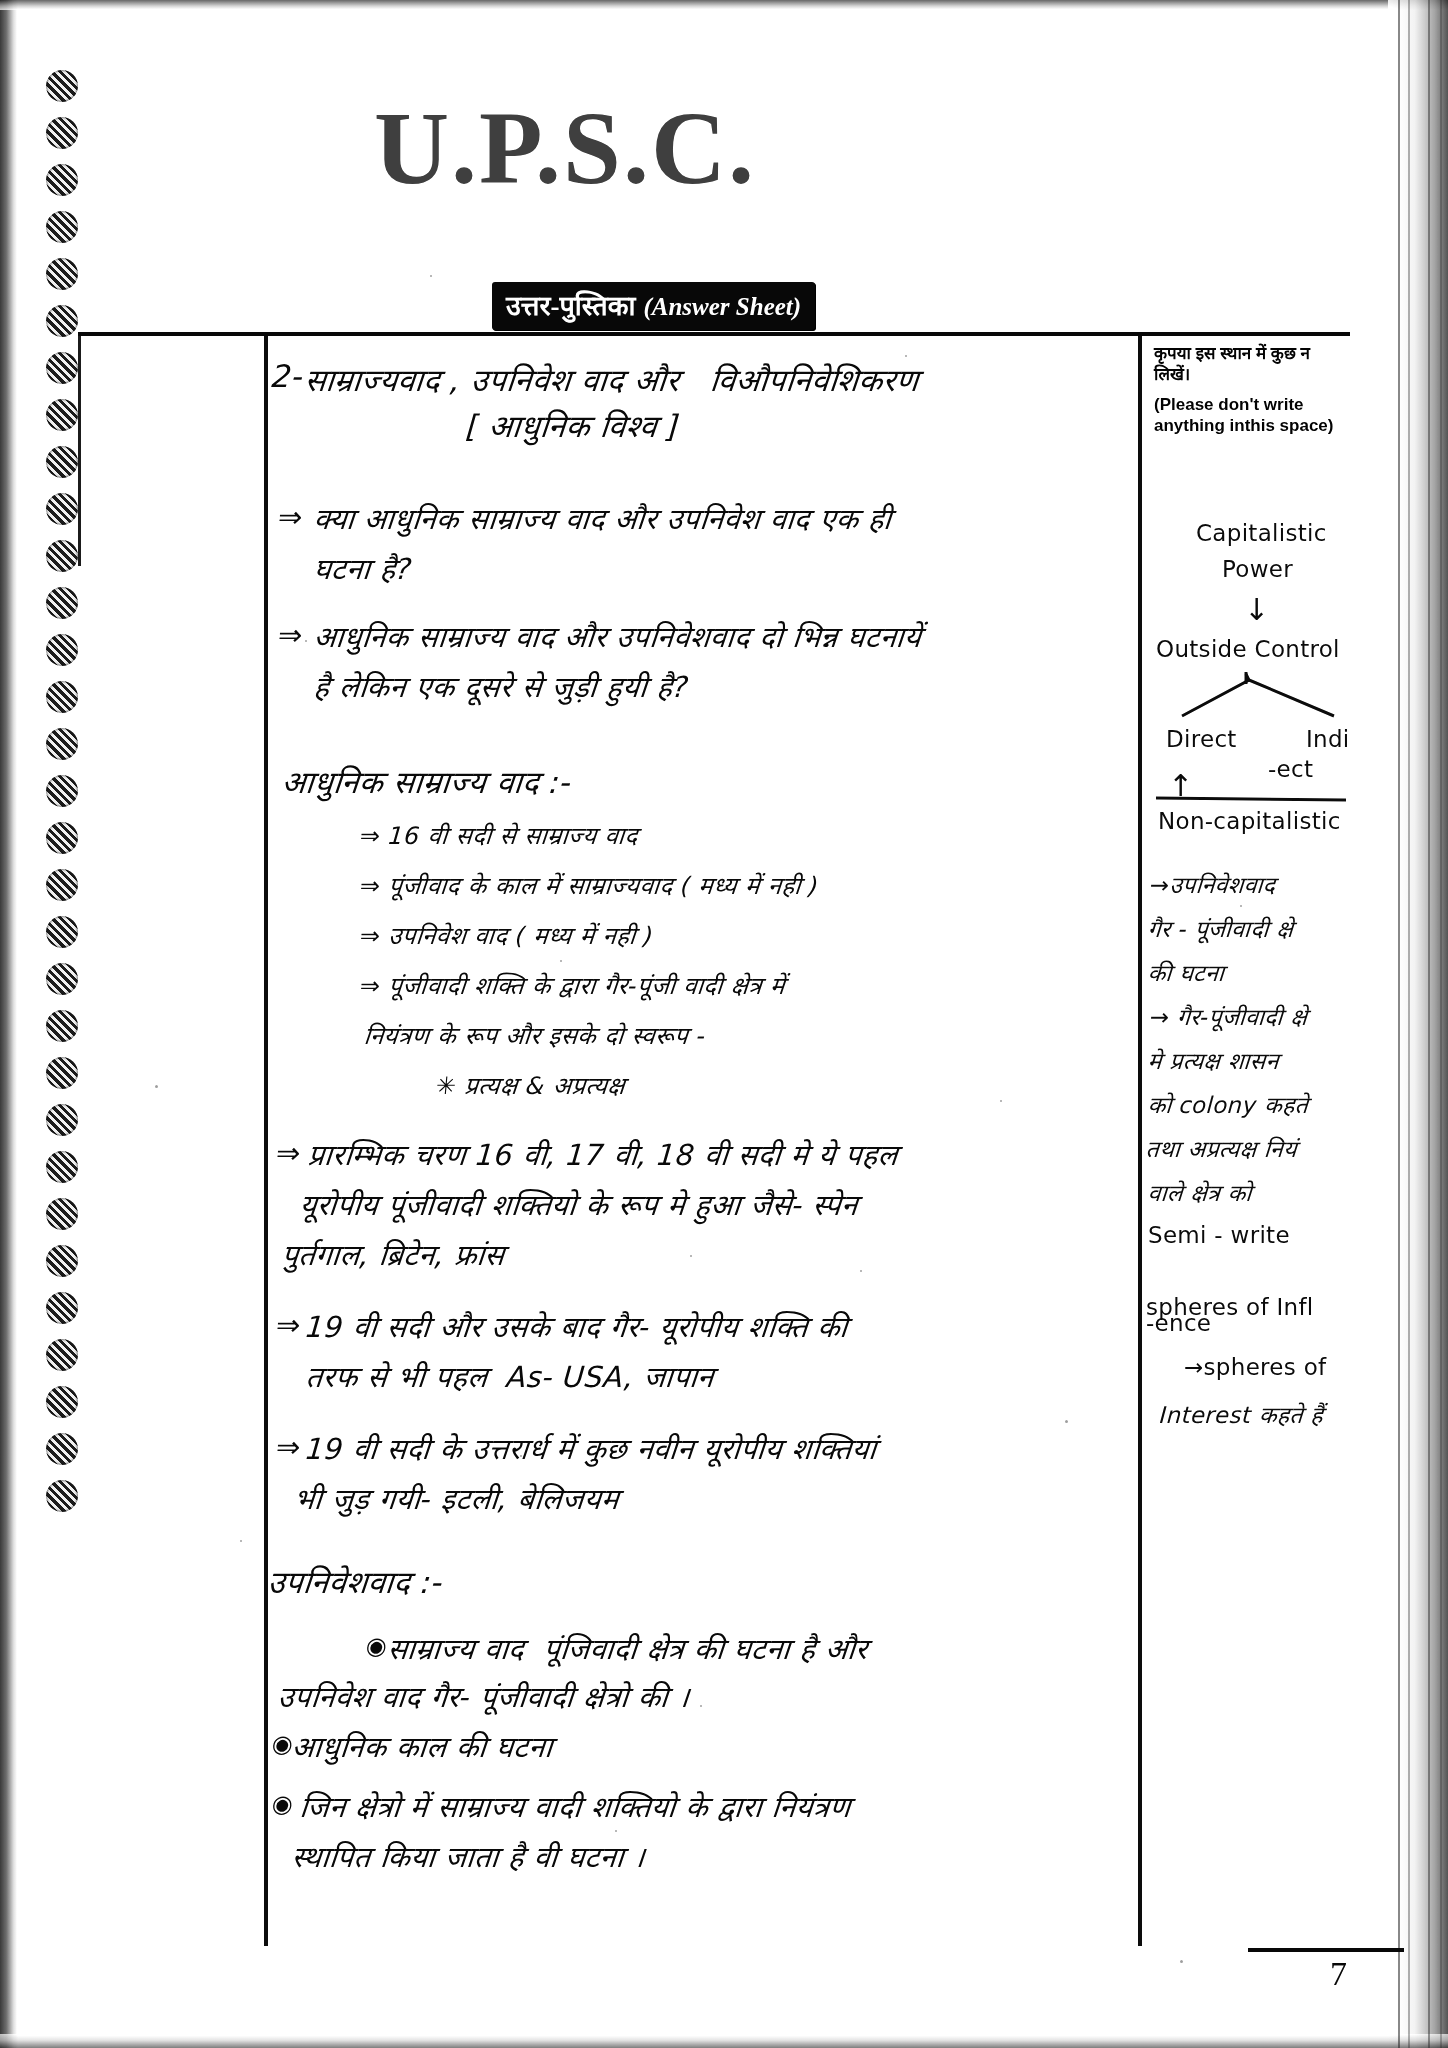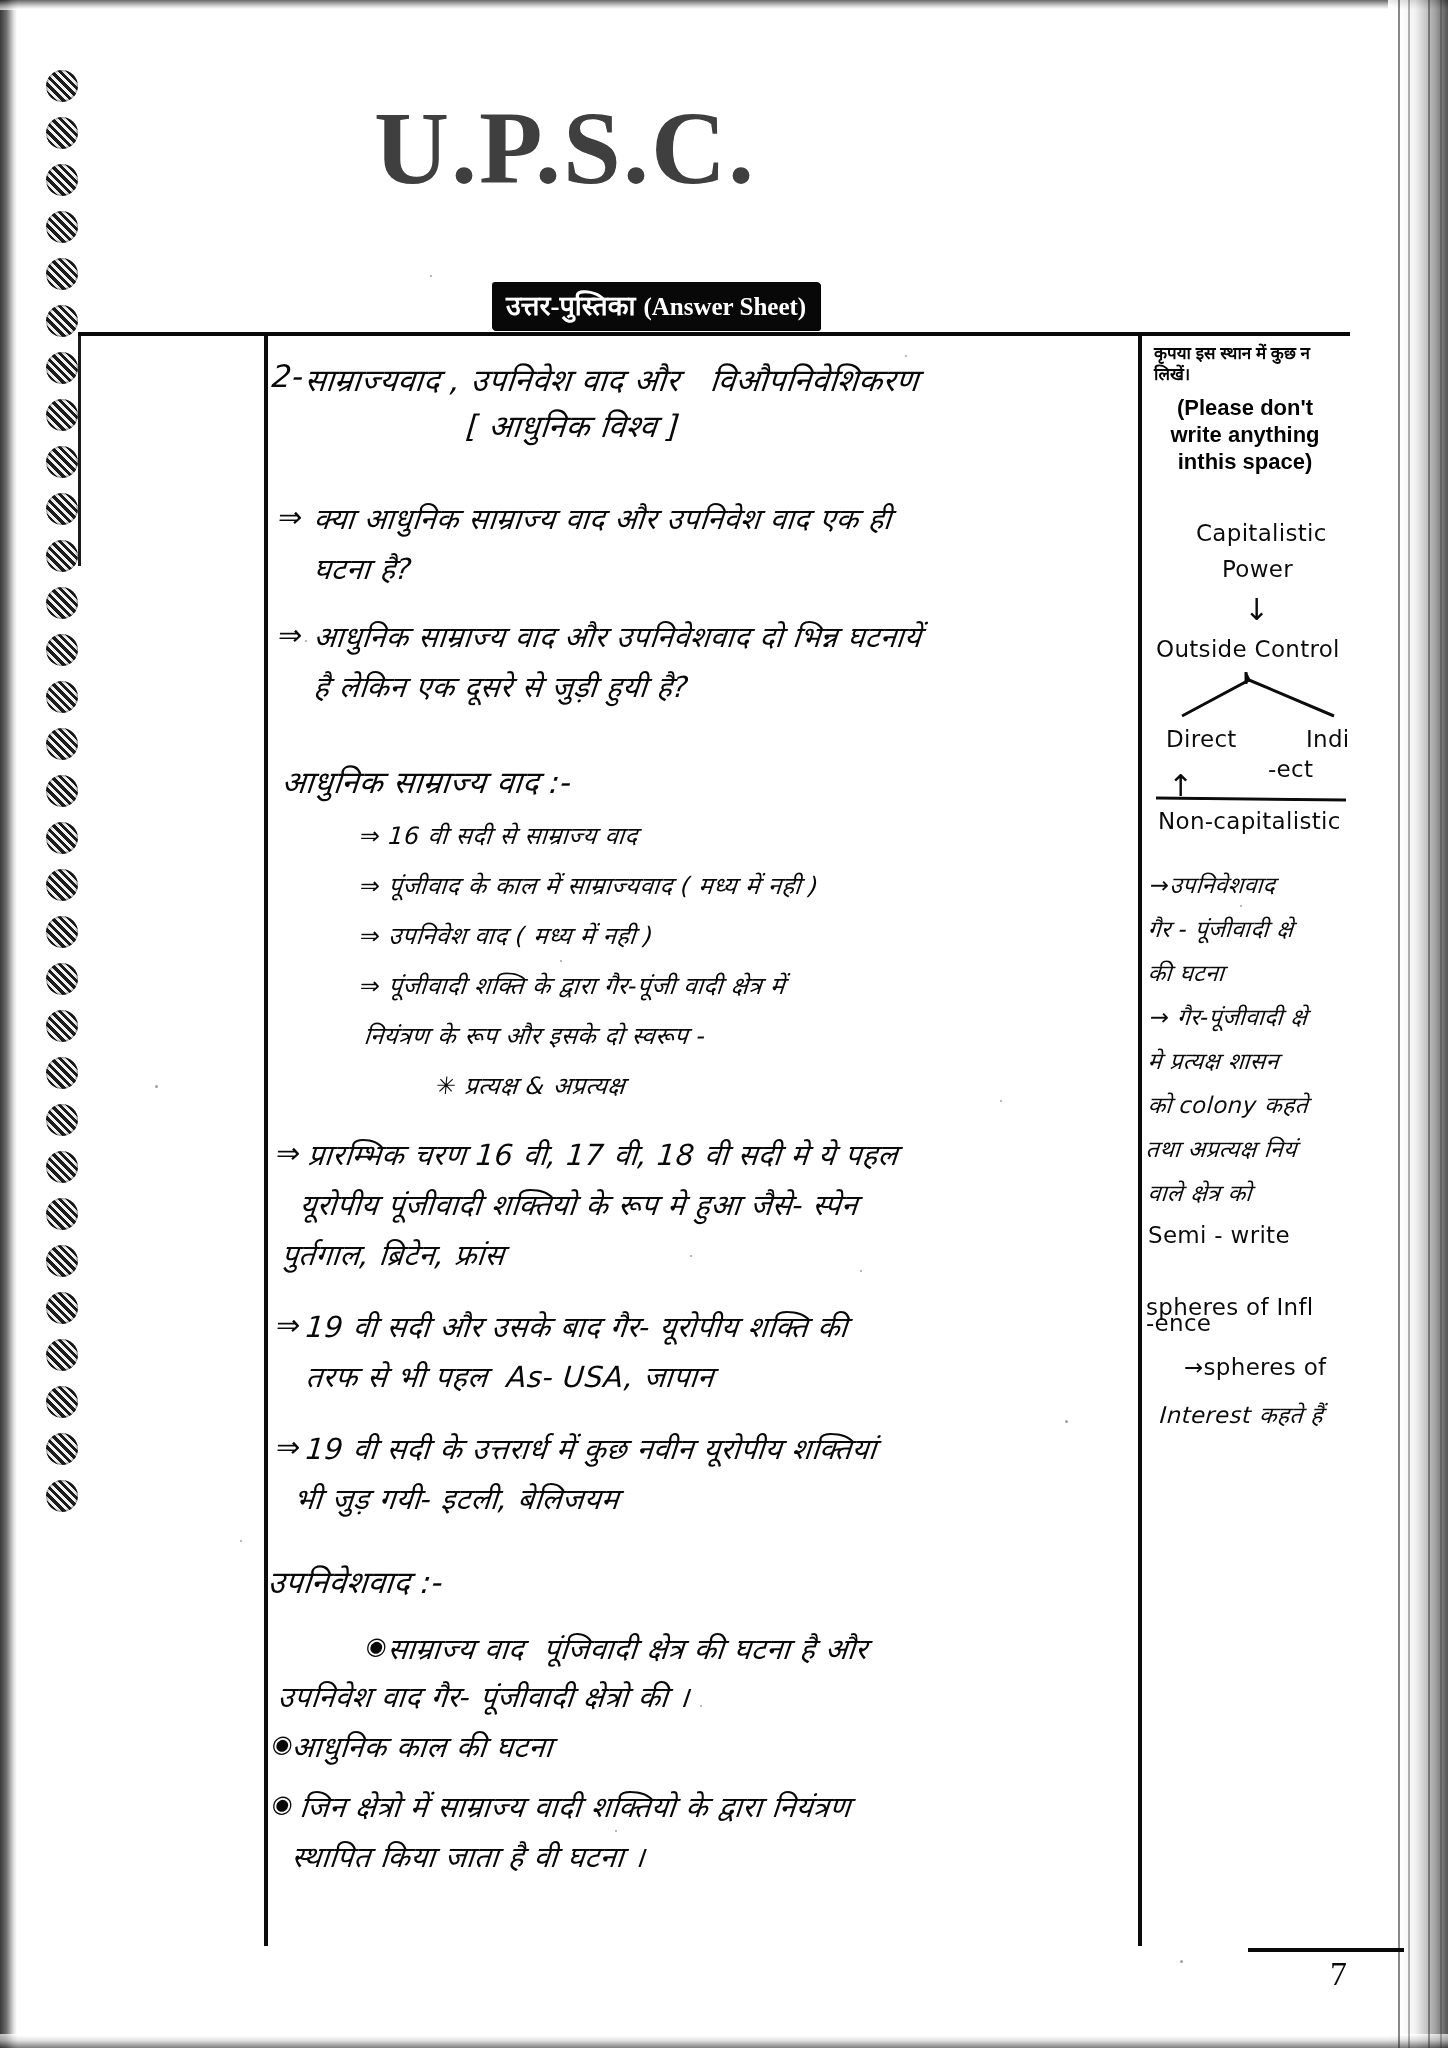--- a/index.html
+++ b/index.html
@@ -78,21 +78,21 @@
     background: #111111;
     color: #fdfdfd;
     padding: 4px 14px 7px 14px;
     border-radius: 3px;
     font-family: "Liberation Serif", "DejaVu Serif", serif;
     font-size: 27px;
     white-space: nowrap;
     box-shadow: 1px 1px 0 #000;
   }
   #subtitle-hi { font-weight: 700; }
-  #subtitle-en { font-weight: 700; margin-left: 8px; font-size: 25px; }
+  #subtitle-en { font-style: italic; font-weight: 700; margin-left: 8px; font-size: 25px; }
 
   
   #rule-top {
     position: absolute; left: 78px; top: 332px; width: 1272px; height: 4px;
     background: #111;
   }
   #rule-col-left {
     position: absolute; left: 264px; top: 336px; width: 4px; height: 1610px;
     background: #151515;
   }
@@ -112,21 +112,21 @@
   
   .instr {
     position: absolute;
     font-family: "Liberation Sans", sans-serif;
     color: #0c0c0c;
     line-height: 1.22;
   }
   #instr-left { left: 96px; top: 344px; width: 160px; }
   #instr-right { left: 1154px; top: 344px; width: 182px; }
   .instr-hi { font-size: 17px; font-weight: 700; }
-  .instr-en { font-size: 22px; font-weight: 700; margin-top: 10px; text-align: center; }
+  .instr-en { font-size: 17px; font-weight: 700; margin-top: 10px; }
 
   
   .hw {
     position: absolute;
     color: #121212;
     font-family: "DejaVu Sans", sans-serif;
     white-space: pre;
     letter-spacing: .4px;
   }
   .hw-dev {

